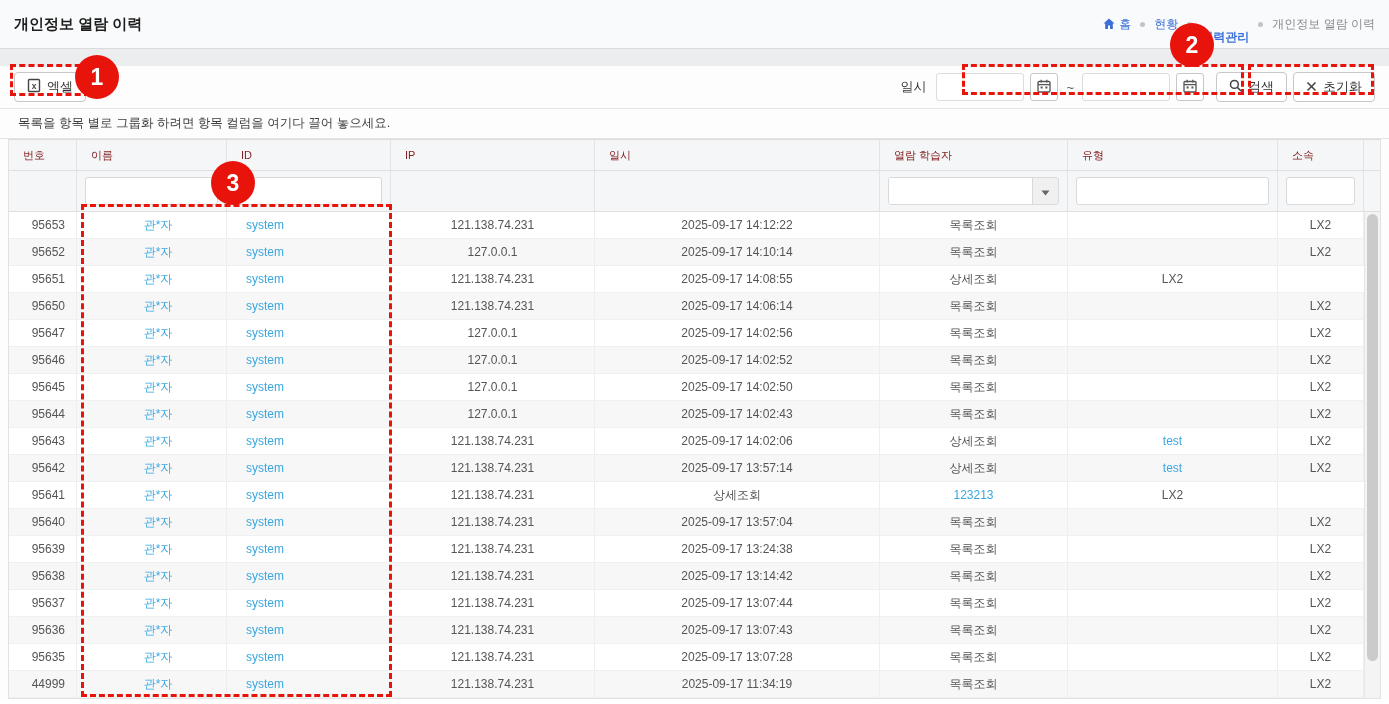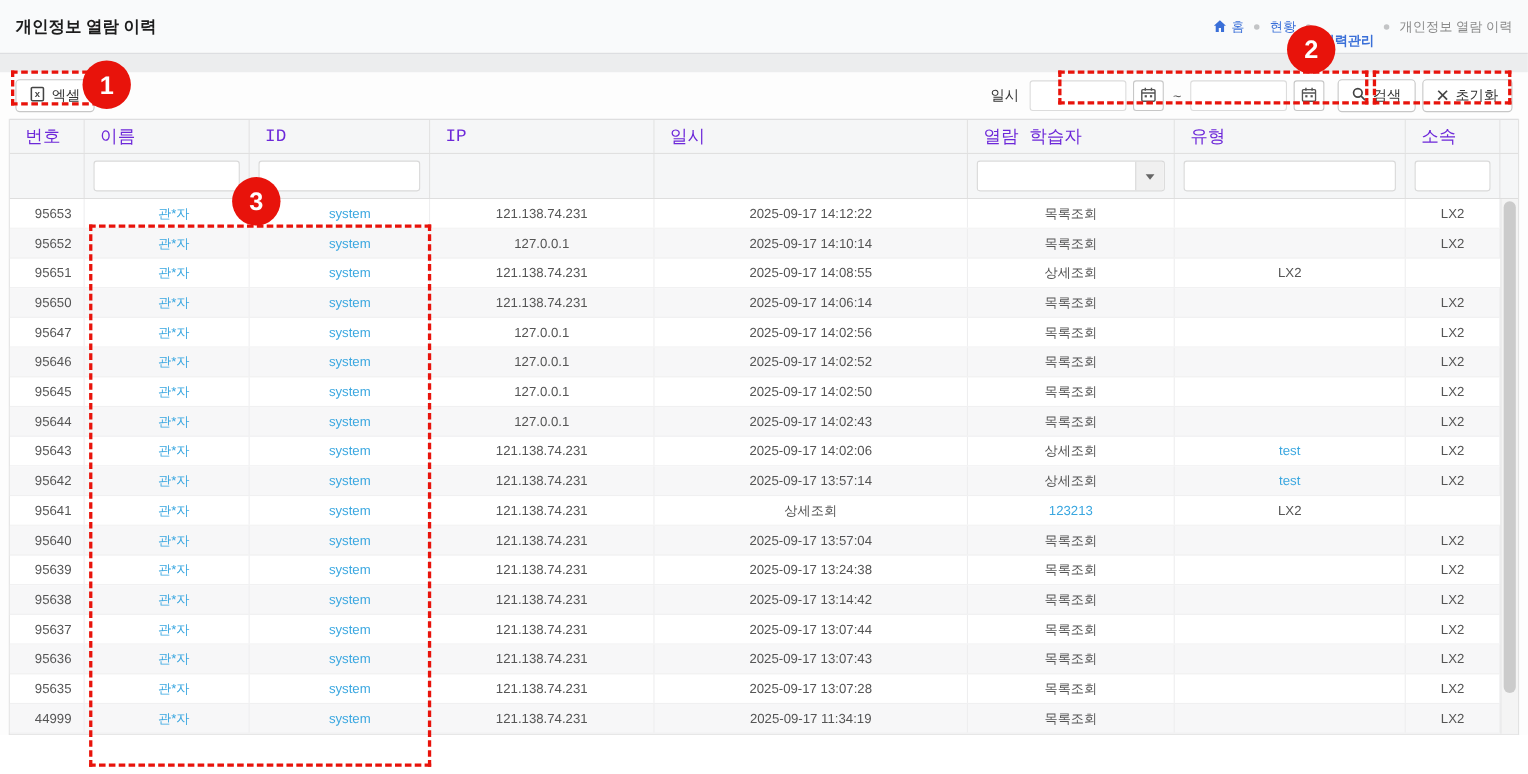--- a/index.html
+++ b/index.html
@@ -54,21 +54,21 @@
 
   
   .table-wrap { margin:0 8px; border:1px solid #e2e2e2; border-top:none; }
   .grid-row {
     display:grid;
     grid-template-columns:68px 150px 164px 204px 285px 188px 210px 86px 16px;
   }
   .thead { background:#f5f6f7; border-top:1px solid #dcdcdc; border-bottom:1px solid #e0e0e0; }
   .th {
     height:30px; display:flex; align-items:center; padding:0 0 0 14px;
-    font-size:16px; color:#6d28d9; border-right:1px solid #e3e3e3; cursor:pointer;font-family:Liberation Mono, monospace;
+    font-size:11px; color:#7f1d1d; border-right:1px solid #e3e3e3; cursor:pointer;
   }
   .th:last-child, .fc:last-child { border-right:none; }
   .filter-row { background:#f5f6f7; border-bottom:1px solid #dedede; }
   .fc {
     height:40px; display:flex; align-items:center; justify-content:center;
     border-right:1px solid #e3e3e3; padding:0 8px;
   }
   .filter-input {
     width:100%; height:28px; border:1px solid #d9d9d9; border-radius:3px;
     background:#fff; font-size:12px; padding:0 6px;
@@ -82,21 +82,21 @@
   }
   .tbody { position:relative; background:#fff; }
   .tr { border-bottom:1px solid #f0f0f1; }
   .tr.alt { background:#f7f7f8; }
   .td {
     height:26px; display:flex; align-items:center; justify-content:center;
     font-size:12px; color:#555; border-right:1px solid #eeeeef; overflow:hidden; white-space:nowrap;
   }
   .td.c-no { justify-content:flex-end; padding-right:11px; }
   .td.c-left { justify-content:center; padding-left:13px; }
-  .td.c-left2 { justify-content:center; padding-left:19px; }
+  .td.c-left2 { justify-content:flex-start; padding-left:19px; }
   .td:last-child { border-right:none; }
   .link { color:#3aa7e0; cursor:pointer; }
   .scroll-rail {
     position:absolute; top:0; right:0; width:16px; height:100%;
     background:#f4f4f4; border-left:1px solid #e6e6e6;
   }
   .scroll-thumb {
     position:absolute; top:2px; right:2px; width:11px; height:92%;
     background:#cbcbcb; border-radius:6px; cursor:grab;
   }
@@ -196,20 +196,23 @@
           <svg width="11" height="11" viewBox="0 0 11 11">
               <line x1="1.5" y1="1.5" x2="9.5" y2="9.5" stroke="#444" stroke-width="1.6"></line>
               <line x1="9.5" y1="1.5" x2="1.5" y2="9.5" stroke="#444" stroke-width="1.6"></line>
             </svg>
         </span>
         <span>초기화</span>
       </button>
     </div>
   </div>
 
+  <div class="group-hint">
+    <span>목록을 항목 별로 그룹화 하려면 항목 컬럼을 여기다 끌어 놓으세요.</span>
+  </div>
 
   <div class="table-wrap">
     <div class="grid-row thead">
         <div class="th">번호</div>
         <div class="th">이름</div>
         <div class="th">ID</div>
         <div class="th">IP</div>
         <div class="th">일시</div>
         <div class="th">열람 학습자</div>
         <div class="th">유형</div>

